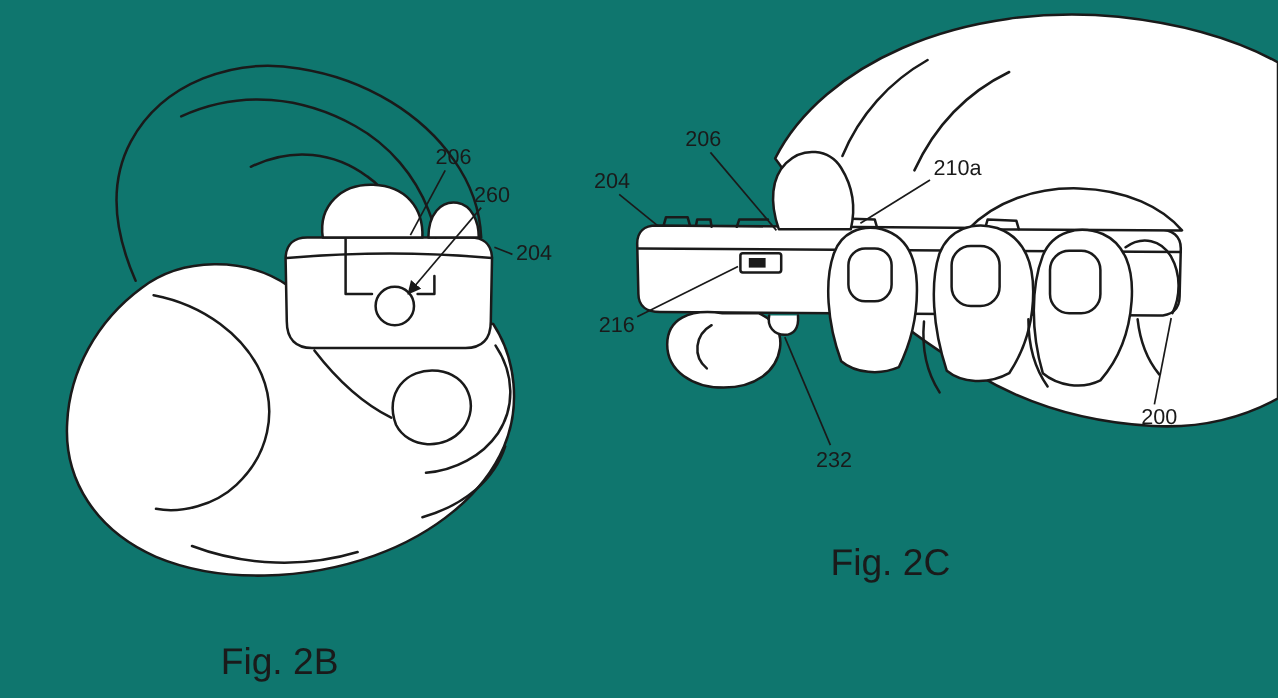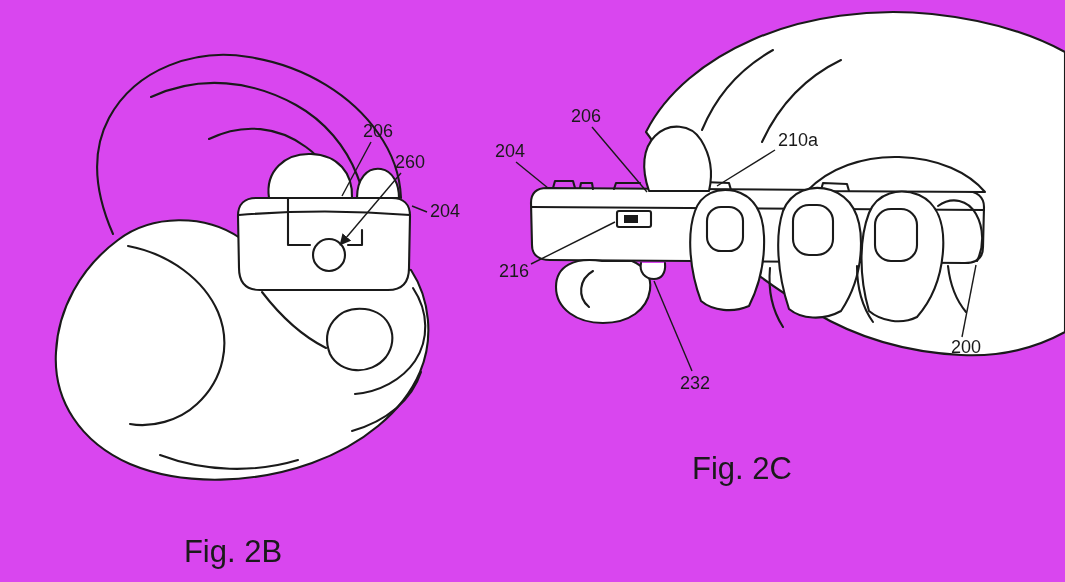--- a/index.html
+++ b/index.html
@@ -4,21 +4,21 @@
 <style>
   html, body {
     margin: 0;
     padding: 0;
     background: #ffffff;
   }
   .canvas {
     position: relative;
     width: 1065px;
     height: 582px;
-    background: #d946ef;
+    background: #0f766e;
     overflow: hidden;
     font-family: "Liberation Sans", sans-serif;
   }
   svg { display: block; }
   .art {
     fill: none;
     stroke: #1a1a1a;
     stroke-width: 2.1;
     stroke-linecap: round;
     stroke-linejoin: round;

